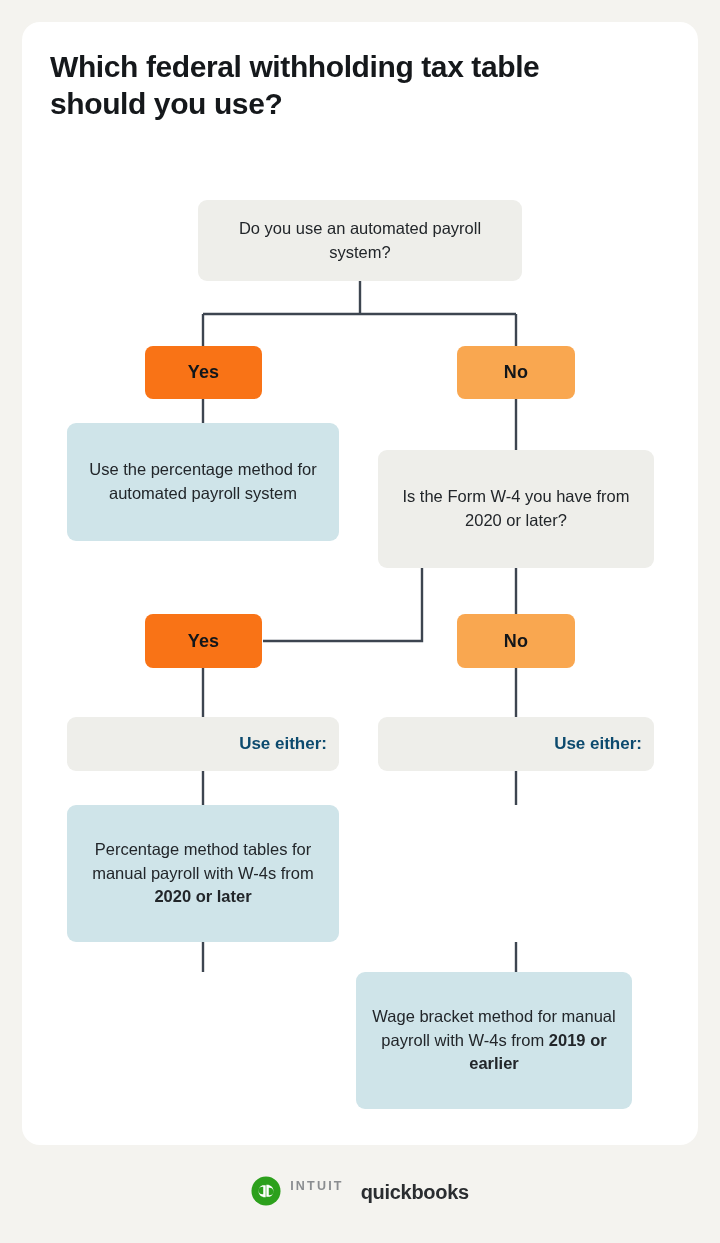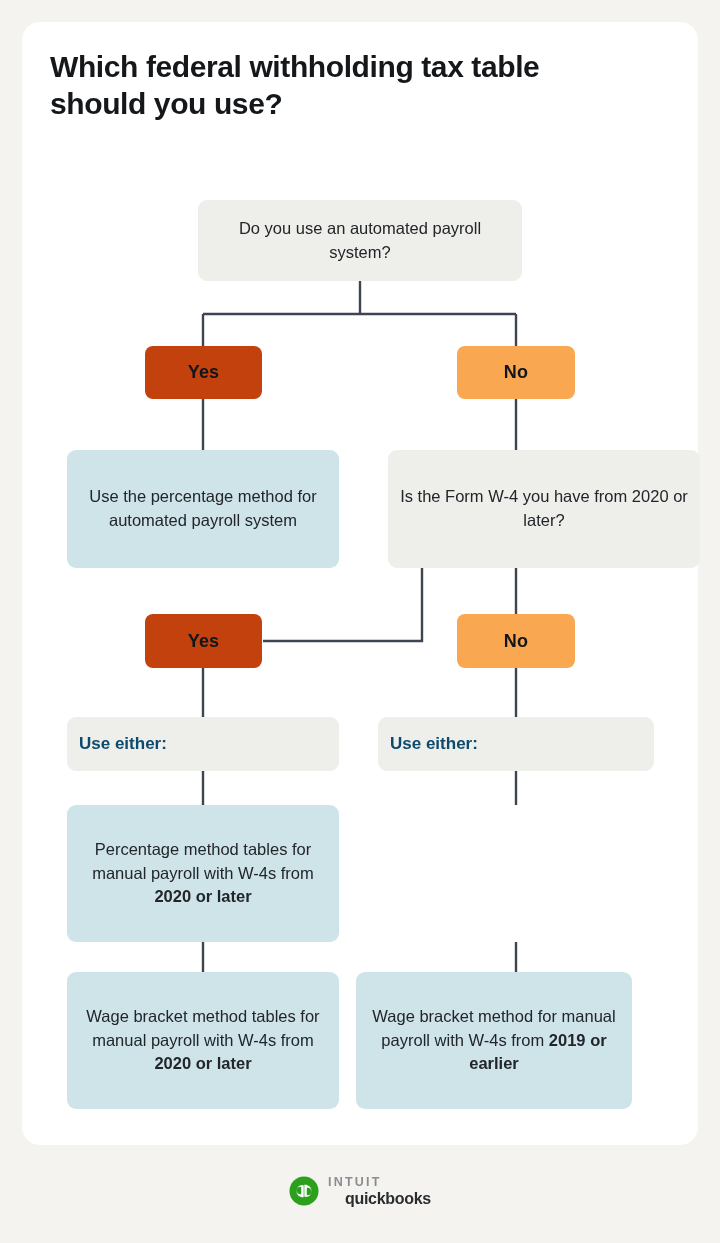--- a/index.html
+++ b/index.html
@@ -23,57 +23,57 @@
     font-size:30px; font-weight:bold; line-height:1.24;
     color:#15181b; letter-spacing:-0.4px;
   }
 
   
   .lines { position:absolute; left:0; top:0; width:720px; height:1243px; }
 
   
   .node {
     position:absolute;
-    display:flex; align-items:center; justify-content:flex-start;
+    display:flex; align-items:center; justify-content:flex-end;
     text-align:center;
     border-radius:9px;
     font-size:16.5px; line-height:1.45; color:#22262a;
     padding:8px 12px;
   }
   .node.gray  { background:#eeeeea; }
   .node.blue  { background:#cfe4e9; }
   .node b { font-weight:bold; }
 
   .pill {
     position:absolute;
     display:flex; align-items:center; justify-content:center;
     border-radius:8px;
     font-size:18px; font-weight:bold; color:#12161a;
     letter-spacing:0.2px;
   }
-  .pill.yes { background:#c2410c; }
+  .pill.yes { background:#f97316; }
   .pill.no  { background:#f9a košer; }
   .pill.no  { background:#f9a košer; }
   .pill.no  { background:#f9a750; }
 
   .useeither { font-size:17px; font-weight:bold; color:#0c4a6e; }
 
   
   .logo {
     position:absolute; left:0; top:1176px; width:720px;
     display:flex; align-items:center; justify-content:center; gap:9px;
   }
   .logo-mark { width:30px; height:30px; }
-  .logo-text { display:flex; flex-direction:column; line-height:1; }
+  .logo-text { display:flex; flex-direction:row; line-height:1; }
   .logo-intuit {
     font-size:12.5px; font-weight:bold; color:#8a8d90;
     letter-spacing:2.2px;
   }
   .logo-qb {
-    font-size:16px; font-weight:bold; color:#2a2d30;
+    font-size:20px; font-weight:bold; color:#2a2d30;
     letter-spacing:-0.3px; margin-top:2px;margin-left:17px;
   }
 </style>
 </head>
 <body>
 
 <div id="root">
 
   <div class="card"></div>
 
@@ -110,25 +110,25 @@
     <span>Do you use an automated payroll system?</span>
   </div>
 
   <div class="pill yes" style="left:145px; top:346px; width:117px; height:53px;">
     <span>Yes</span>
   </div>
   <div class="pill no" style="left:457px; top:346px; width:118px; height:53px;">
     <span>No</span>
   </div>
 
-  <div class="node blue" style="left:67px; top:450px; width:272px; height:118px;">
+  <div class="node blue" style="left:67px; top:423px; width:272px; height:118px;">
     <span>Use the percentage method for automated payroll system</span>
   </div>
 
-  <div class="node gray" style="left:388px; top:450px; width:312px; height:118px;">
+  <div class="node gray" style="left:378px; top:450px; width:276px; height:118px;">
     <span>Is the Form W-4 you have from 2020 or later?</span>
   </div>
 
   <div class="pill yes" style="left:145px; top:614px; width:117px; height:54px;">
     <span>Yes</span>
   </div>
   <div class="pill no" style="left:457px; top:614px; width:118px; height:54px;">
     <span>No</span>
   </div>
 
@@ -136,23 +136,20 @@
     <span class="useeither">Use either:</span>
   </div>
   <div class="node gray" style="left:378px; top:717px; width:276px; height:54px;">
     <span class="useeither">Use either:</span>
   </div>
 
   <div class="node blue" style="left:67px; top:805px; width:272px; height:137px;">
     <span><span>Percentage method tables for manual payroll with W-4s from </span><b>2020 or later</b></span>
   </div>
 
-  <div class="node blue" style="left:67px; top:972px; width:272px; height:137px;">
-    <span><span>Wage bracket method tables for manual payroll with W-4s from </span><b>2020 or later</b></span>
-  </div>
 
 
   <div class="node blue" style="left:356px; top:972px; width:276px; height:137px;">
     <span><span>Wage bracket method for manual payroll with W-4s from </span><b>2019 or earlier</b></span>
   </div>
 
   <div class="logo">
     <svg class="logo-mark" viewBox="0 0 64 64" aria-hidden="true">
       <circle cx="32" cy="32" r="31" fill="#2ca01c"></circle>
       <circle cx="32" cy="32" r="25" fill="#ffffff" opacity="0.0"></circle>

